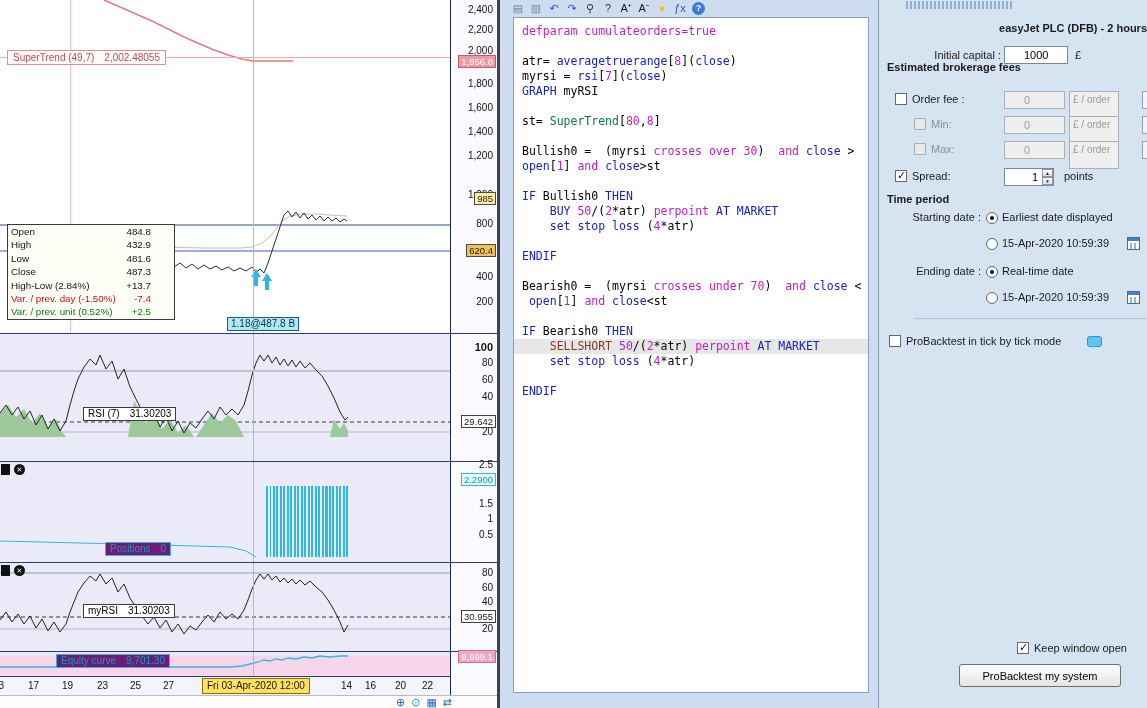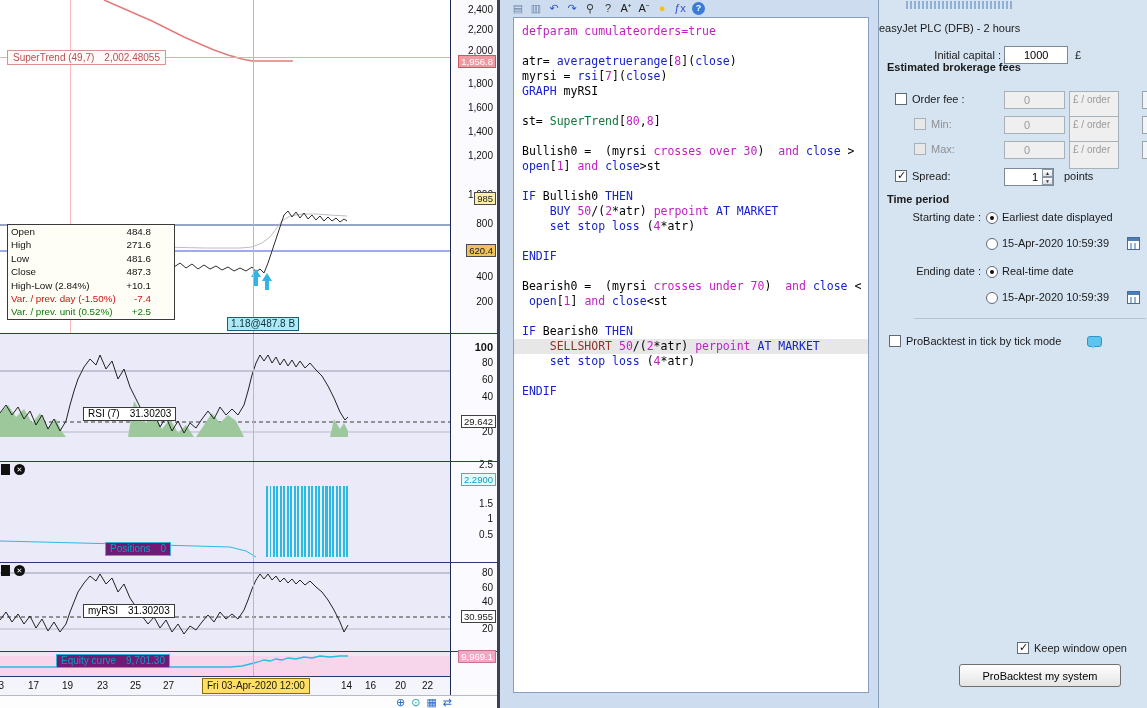--- a/index.html
+++ b/index.html
@@ -61,21 +61,21 @@
   .tico{font-size:11px;line-height:13px;min-width:12px;text-align:center;cursor:default}
   .tico.round{background:#3a7ad8;color:#fff !important;border-radius:50%;width:13px;height:13px;font-size:9px;line-height:13px;font-weight:bold}
   #ed-surface{position:absolute;left:13px;top:17px;width:356px;height:676px;background:#fff;border:1px solid #8a9cc0;overflow:hidden}
   #code{position:absolute;left:0;top:6px;width:100%;font-family:"DejaVu Sans Mono",monospace;font-size:11.5px;line-height:15px;white-space:pre}
   .codeline{min-height:15px;padding-left:8px}
   .codeline.hl{background:#e7e7e7}
 
   
   #settings{position:absolute;left:878px;top:0;width:269px;height:708px;background:#d6e4f2;border-left:1px solid #8aa0b8;font-size:11px;color:#1a1a1a}
   #grip{position:absolute;left:27px;top:1px;width:106px;height:8px;background:repeating-linear-gradient(90deg,#8fb0d4 0 2px,#d6e4f2 2px 4px)}
-  #s-title{position:absolute;left:0;top:22px;width:100%;text-align:left;font-weight:normal}
+  #s-title{position:absolute;left:0;top:22px;width:100%;text-align:right;font-weight:bold}
   .s-lab{position:absolute;white-space:nowrap}
   .s-lab-r{position:absolute;text-align:right;white-space:nowrap}
   .s-head{position:absolute;font-weight:bold;white-space:nowrap}
   .gray{color:#909090}
   .numbox{position:absolute;height:18px;border:1px solid #7a8a9a;background:#fff;font-size:11px;padding:0 19px;font-family:inherit}
   .numbox.dis{background:#efefef;color:#9a9a9a;border-color:#a8b0b8}
   .sel-box{position:absolute;height:28px;border:1px solid #a8b0b8;background:#efefef;color:#9a9a9a;
     font-size:10px;line-height:16px;padding:0 3px;overflow:hidden;white-space:nowrap}
   .cut{position:absolute;width:6px;height:18px;border:1px solid #9aa2aa;background:#f4f4f4;border-right:none}
   .cb{position:absolute;width:12px;height:12px;background:#fff;border:1px solid #606a74}
@@ -215,33 +215,33 @@
       <span>SuperTrend (49,7)</span><span class="ind-val">2,002.48055</span>
     </div>
 
     <div id="ohlc">
         <div class="orow" style="color: rgb(17, 17, 17);">
           <span class="olab">Open</span>
           <span class="oval">484.8</span>
         </div>
         <div class="orow" style="color: rgb(17, 17, 17);">
           <span class="olab">High</span>
-          <span class="oval">271.6</span>
+          <span class="oval">432.9</span>
         </div>
         <div class="orow" style="color: rgb(17, 17, 17); justify-content: space-between;">
           <span class="olab">Low</span>
           <span class="oval">481.6</span>
         </div>
         <div class="orow" style="color: rgb(17, 17, 17);">
           <span class="olab">Close</span>
           <span class="oval">487.3</span>
         </div>
         <div class="orow" style="color: rgb(17, 17, 17);">
           <span class="olab">High-Low (2.84%)</span>
-          <span class="oval">+10.1</span>
+          <span class="oval">+13.7</span>
         </div>
         <div class="orow" style="color: rgb(204, 17, 17);">
           <span class="olab">Var. / prev. day (-1.50%)</span>
           <span class="oval">-7.4</span>
         </div>
         <div class="orow" style="color: rgb(6, 125, 6);">
           <span class="olab">Var. / prev. unit (0.52%)</span>
           <span class="oval">+2.5</span>
         </div>
       </div>

